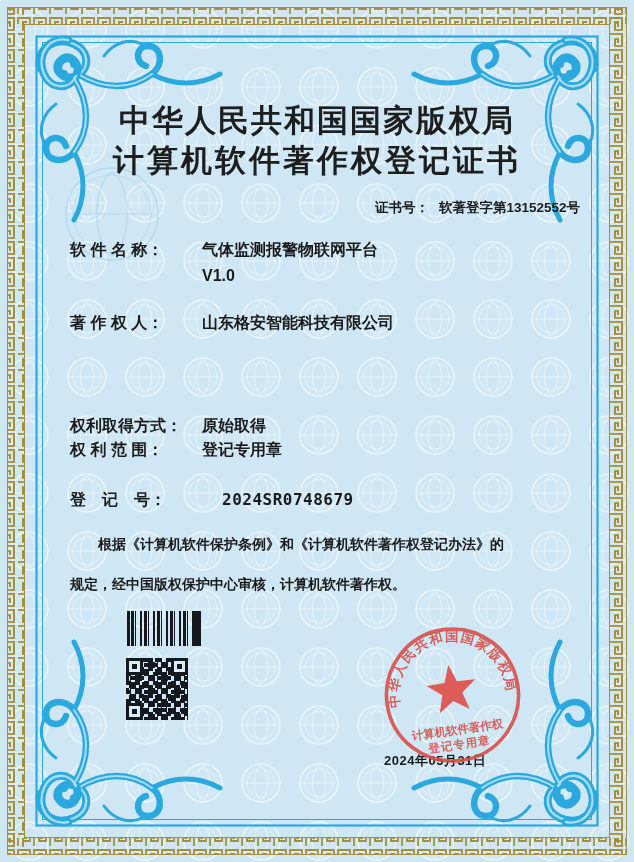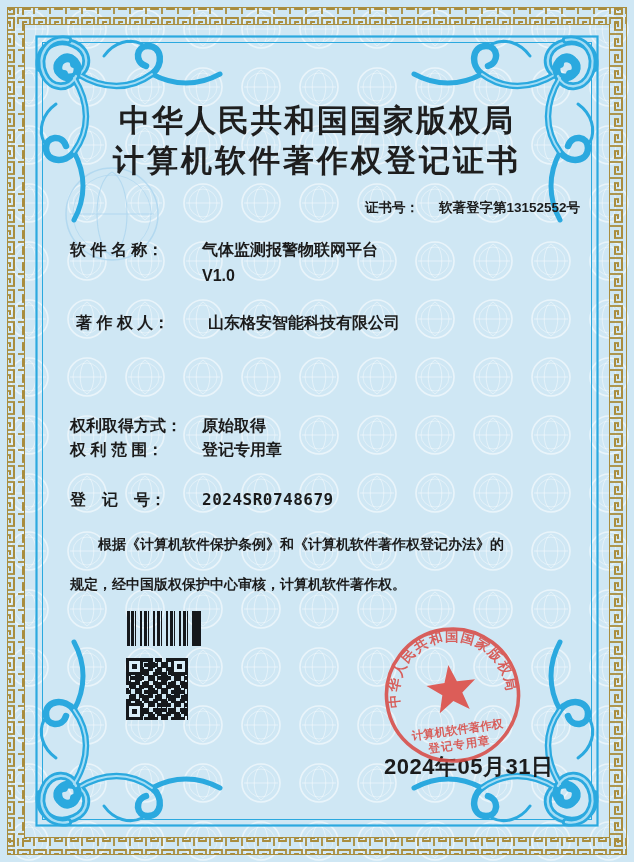--- a/index.html
+++ b/index.html
@@ -11,45 +11,45 @@
   }
   .page *{box-sizing:border-box;}
   svg.bg{position:absolute;left:0;top:0;z-index:0;}
   .content{position:absolute;inset:0;z-index:2;}
   .title{position:absolute;left:0;width:100%;text-align:center;
     font-family:"DejaVu Serif","Liberation Serif",serif;font-weight:700;
     font-size:31px;color:#1e1e1e;white-space:nowrap;}
   .title.l1{top:100px;letter-spacing:2px;}
   .title.l2{top:140px;letter-spacing:3px;}
   .certno{position:absolute;top:199px;right:54px;font-size:13.5px;font-weight:700;white-space:nowrap;}
-  .certno .lbl{margin-right:20px;}
+  .certno .lbl{margin-right:10px;}
   .field{position:absolute;left:70px;display:flex;font-size:16px;font-weight:700;line-height:26px;white-space:nowrap;}
   .field .flabel{width:132px;flex:0 0 auto;}
   .field .fvalue{margin-left:0;}
-  .f0{top:237px;justify-content:space-between;} .f1{top:310px;margin-left:6px;} .f2{top:413px;} .f3{top:437px;} .f4{top:487px;}
-  .f4 .fvalue{font-family:"DejaVu Sans Mono","Liberation Mono",monospace;letter-spacing:.5px;}
+  .f0{top:237px;justify-content:space-between;} .f1{top:310px;} .f2{top:413px;} .f3{top:437px;} .f4{top:487px;}
+  .f4 .fvalue{font-family:"DejaVu Sans Mono","Liberation Mono",monospace;letter-spacing:.5px;margin-left:20px;}
   .para{position:absolute;left:70px;top:524px;width:512px;font-size:14px;font-weight:700;line-height:40px;}
   .para .pl1{text-indent:2em;}
   .barcode{position:absolute;left:127px;top:611px;width:74px;height:35px;
     background:
       linear-gradient(#15181c,#15181c) 0 0/3px 100% no-repeat,
       linear-gradient(#15181c,#15181c) 5px 0/2px 100% no-repeat,
       linear-gradient(#15181c,#15181c) 100% 0/3px 100% no-repeat,
       linear-gradient(#15181c,#15181c) calc(100% - 5px) 0/2px 100% no-repeat,
       repeating-linear-gradient(90deg,#15181c 0 2px,rgba(0,0,0,0) 2px 4px,#15181c 4px 7px,rgba(0,0,0,0) 7px 8px,#15181c 8px 9px,rgba(0,0,0,0) 9px 13px);
   }
   .qr{position:absolute;left:126px;top:658px;width:62px;height:62px;
     background:
       repeating-conic-gradient(#15181c 0 25%,rgba(0,0,0,0) 0 50%) 0 0/9px 9px,
       repeating-conic-gradient(#15181c 0 25%,rgba(0,0,0,0) 0 50%) 3px 4px/13px 13px;
   }
   .qr .finder{position:absolute;width:17px;height:17px;border:3px solid #15181c;background:#d9edf8;}
   .qr .finder::after{content:"";position:absolute;inset:3px;background:#15181c;}
   .qr .tl{left:0;top:0;} .qr .tr{right:0;top:0;} .qr .bl{left:0;bottom:0;}
-  .date{position:absolute;left:384px;top:752px;font-size:22px;font-weight:700;letter-spacing:.5px;}
+  .date{position:absolute;left:384px;top:752px;font-size:13px;font-weight:700;letter-spacing:.5px;}
   svg.seal{position:absolute;left:374px;top:616px;z-index:3;pointer-events:none;}
 </style>
 </head>
 <body>
 
 <div class="page">
 
   <svg class="bg" width="634" height="862" viewBox="0 0 634 862" aria-hidden="true">
     <defs>
       <pattern id="wm" width="58" height="58" patternUnits="userSpaceOnUse">

